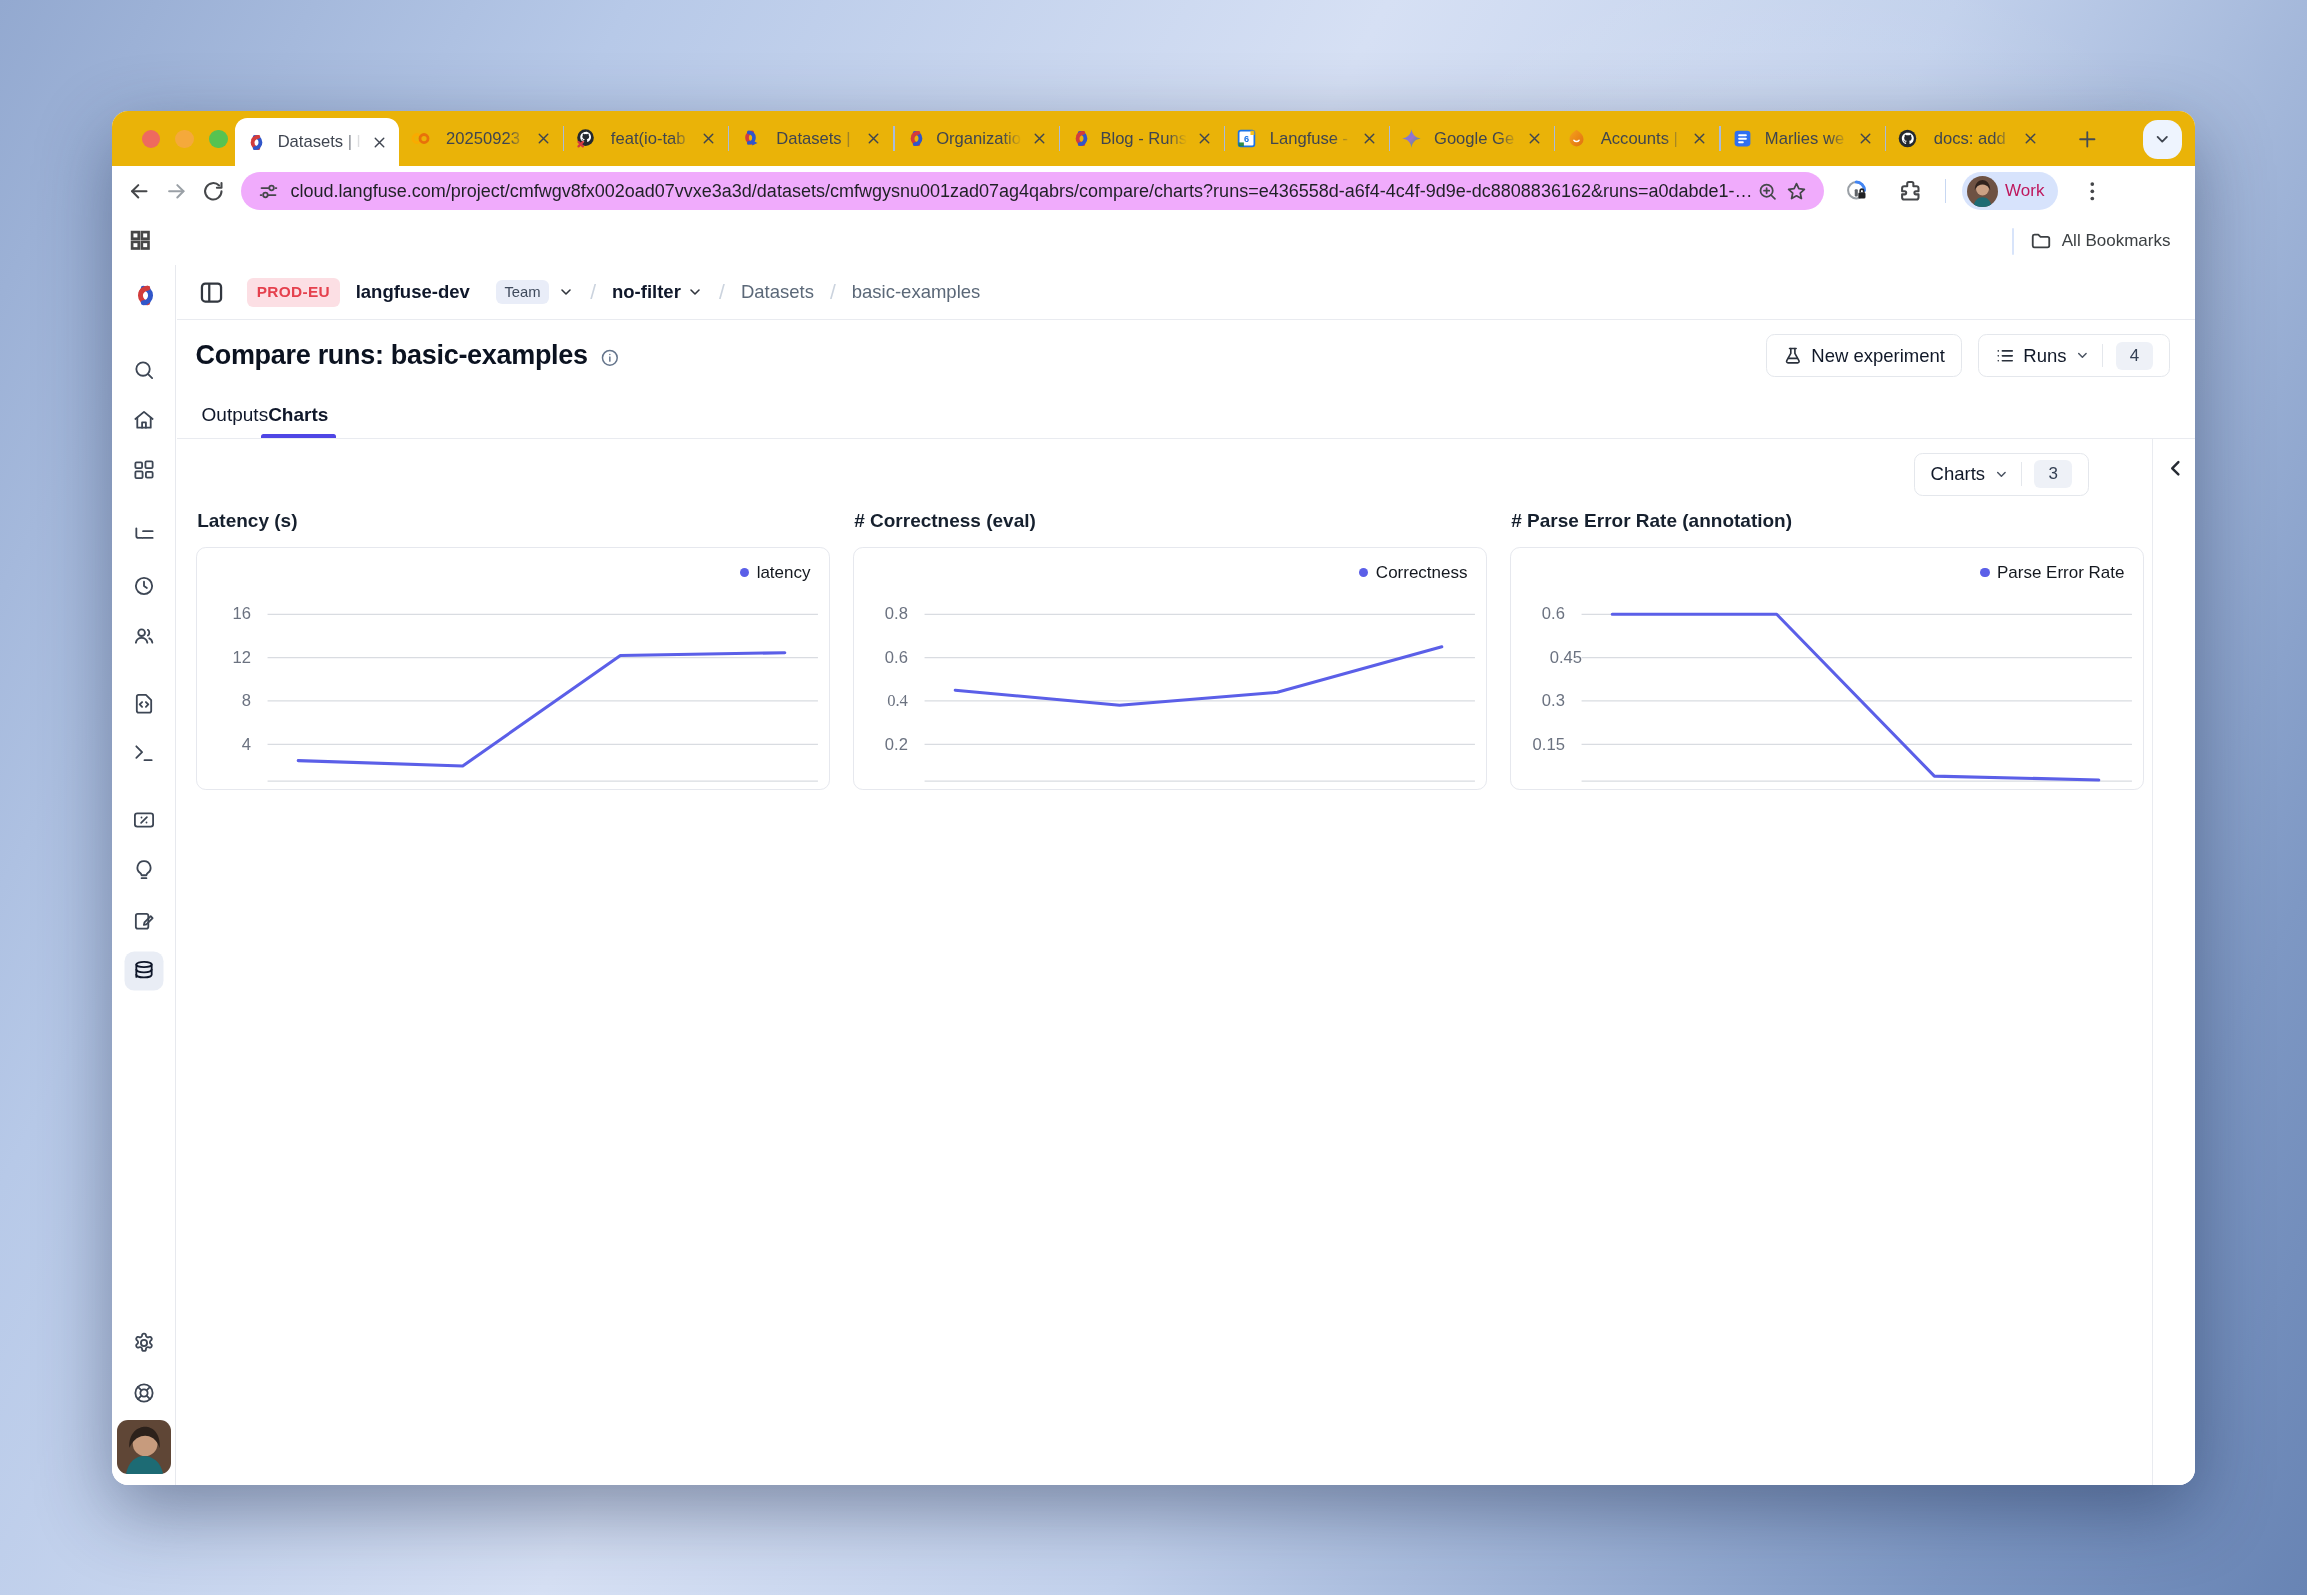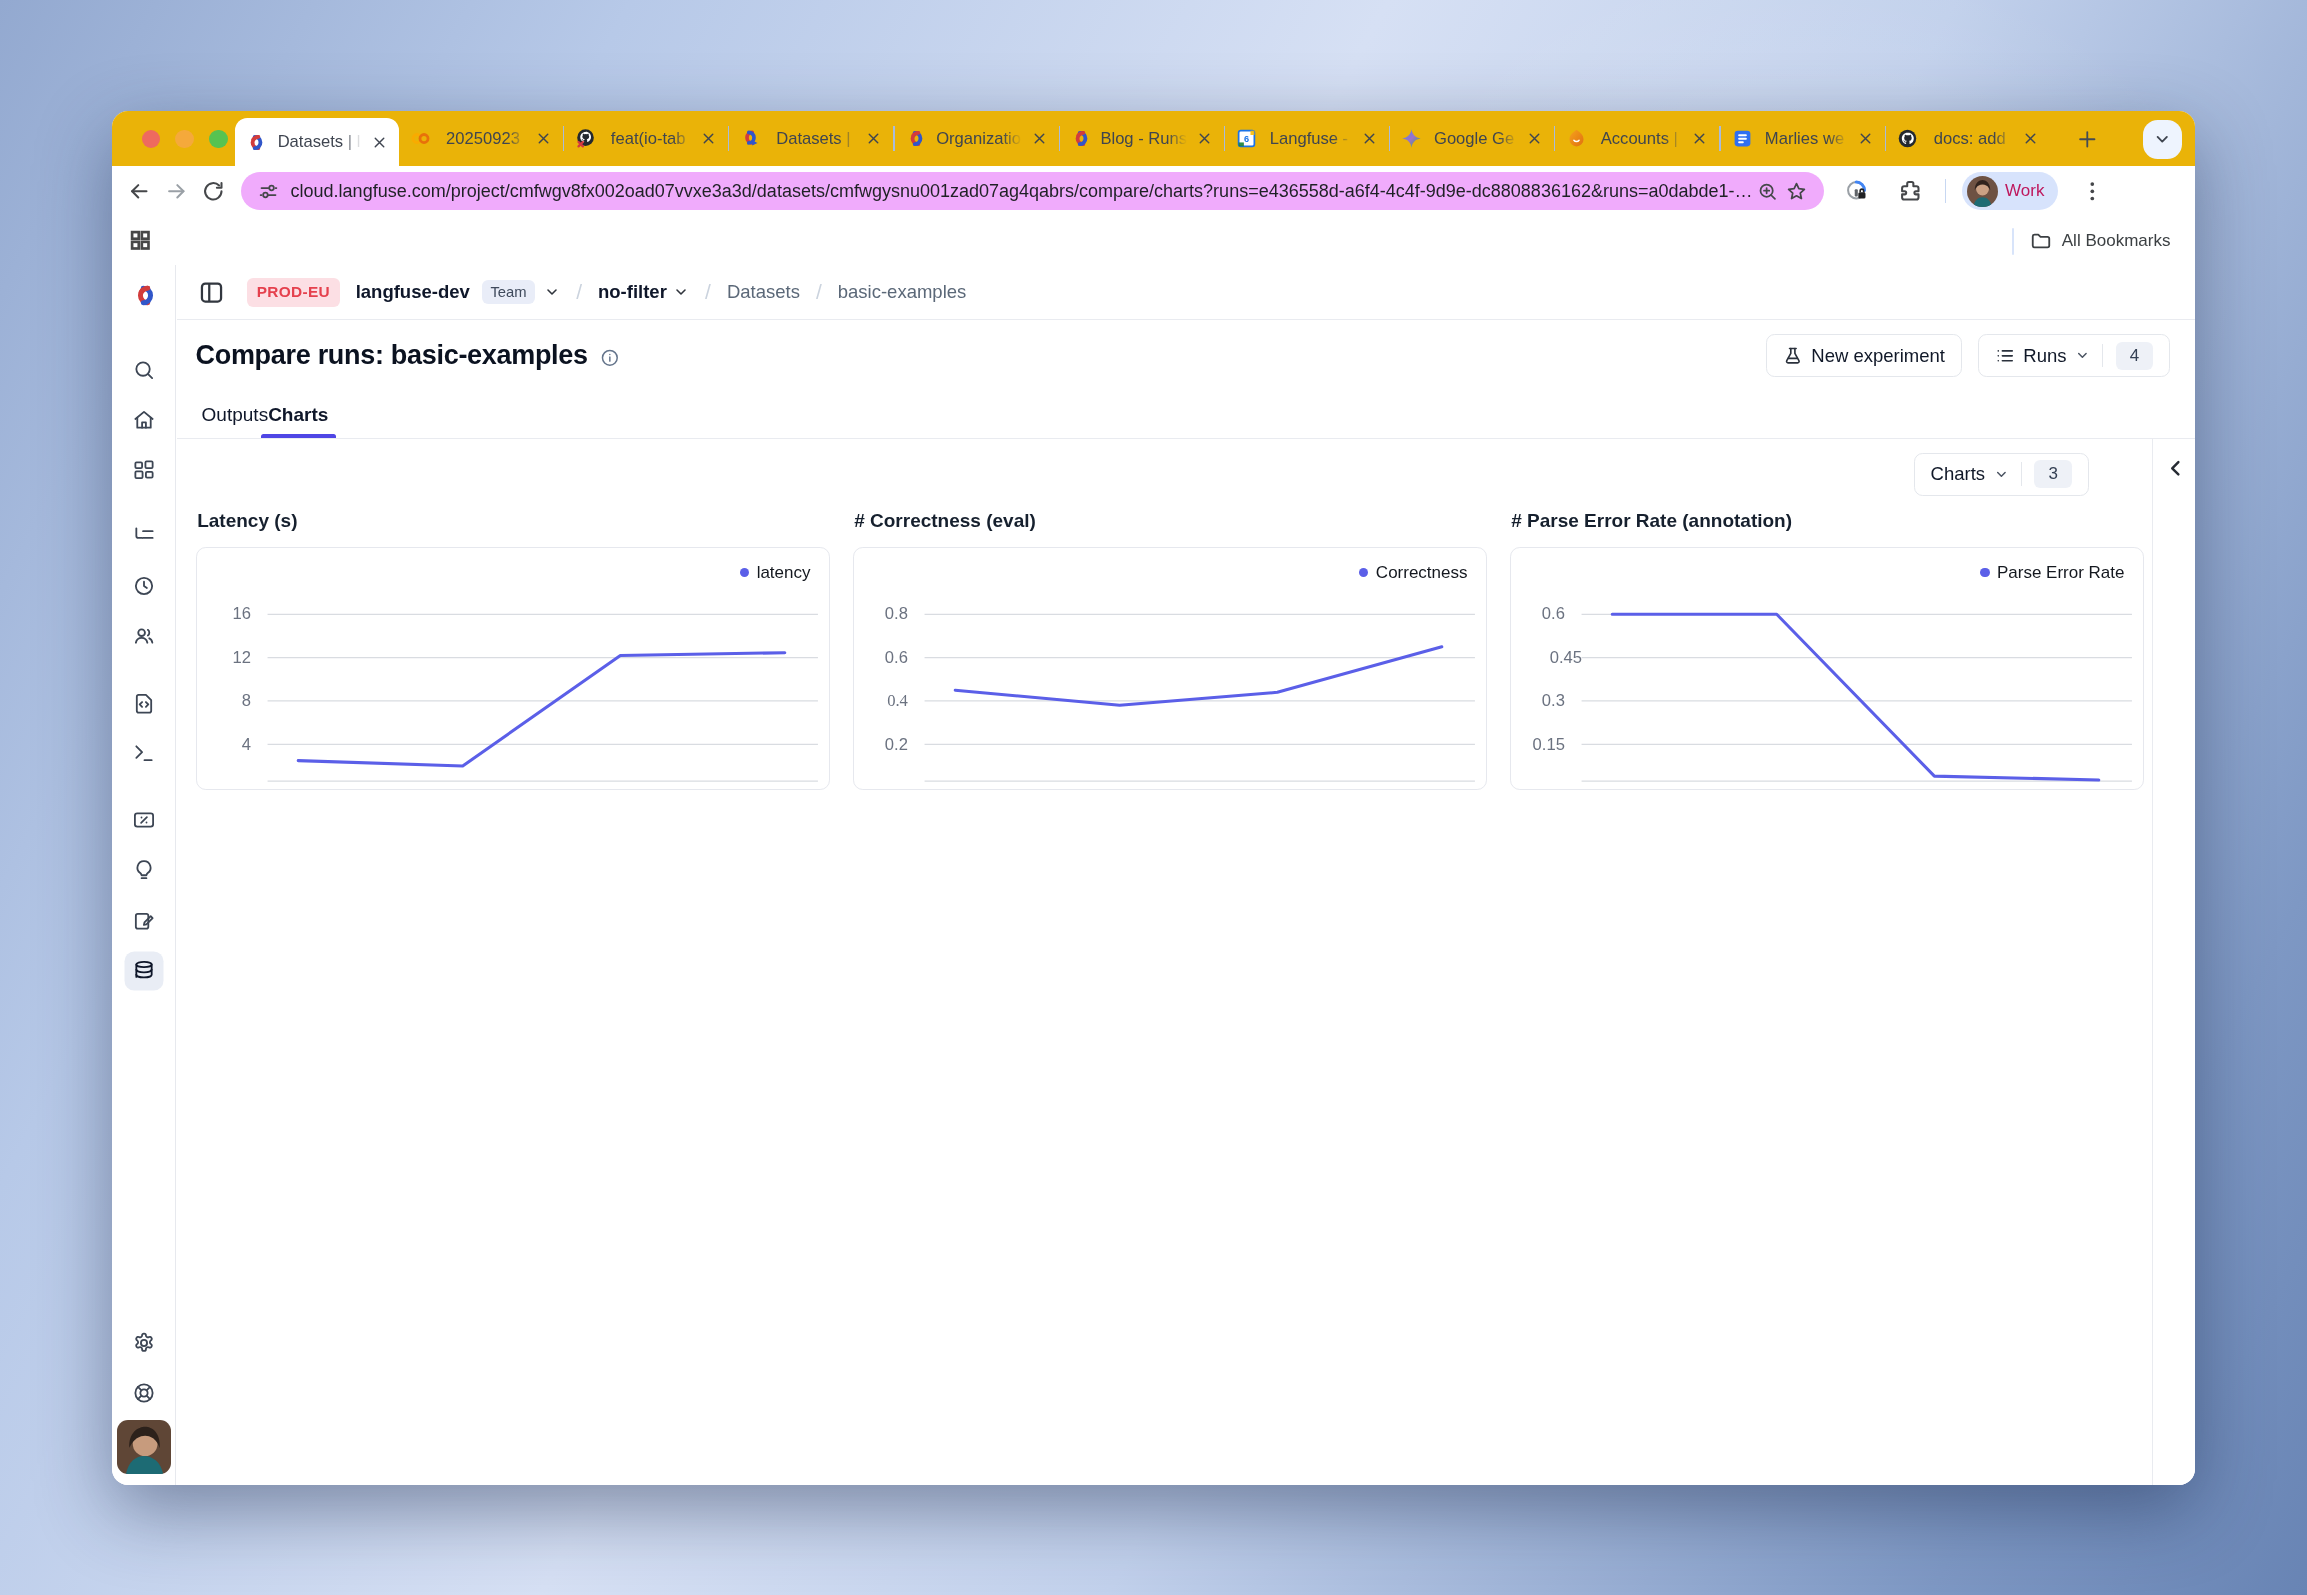--- a/index.html
+++ b/index.html
@@ -65,21 +65,21 @@
   .railitem.active{background:#e9edf5;color:#0f172a;}
   .railavatar{position:absolute;left:50%;transform:translateX(-50%);bottom:11px;width:54px;height:54px;
     border-radius:11px;overflow:hidden;}
   .main{position:absolute;left:65px;top:0;right:0;bottom:0;}
   
   .crumbrow{position:absolute;left:0;top:0;right:0;height:55px;border-bottom:1.2px solid #e9ebf0;
     display:flex;align-items:center;padding-left:21px;box-sizing:border-box;color:#0f172a;}
   .crumbrow .toggle{color:#32373f;width:27px;height:27px;margin-right:22px;}
   .envbadge{background:#fcdfe4;color:#e5404d;font-size:15.4px;font-weight:700;letter-spacing:0.3px;
     border-radius:6.2px;padding:5.5px 9.8px;margin-right:16px;}
-  .orgname{font-size:18.5px;font-weight:600;margin-right:12px;}
+  .orgname{font-size:18.5px;font-weight:600;margin-right:26px;}
   .teampill{display:flex;align-items:center;gap:9px;}
   .teambadge{background:#e9edf8;color:#3f4a5c;font-size:14.8px;border-radius:6.2px;padding:3.7px 8.6px;}
   .crumbchev{color:#30353d;width:16px;height:16px;}
   .slash{color:#cbd3de;font-size:21px;margin:0 16px;font-weight:300;}
   .crumbitem{font-size:18.5px;font-weight:600;color:#0f172a;display:flex;align-items:center;gap:6.2px;}
   .crumblink{font-size:18.5px;color:#5b6878;}
   
   .titlerow{position:absolute;left:0;top:55px;right:0;height:71px;display:flex;align-items:center;
     padding:0 24.6px 0 18.5px;box-sizing:border-box;}
   .pagetitle{font-size:27px;font-weight:700;color:#0b1220;letter-spacing:-0.3px;}

